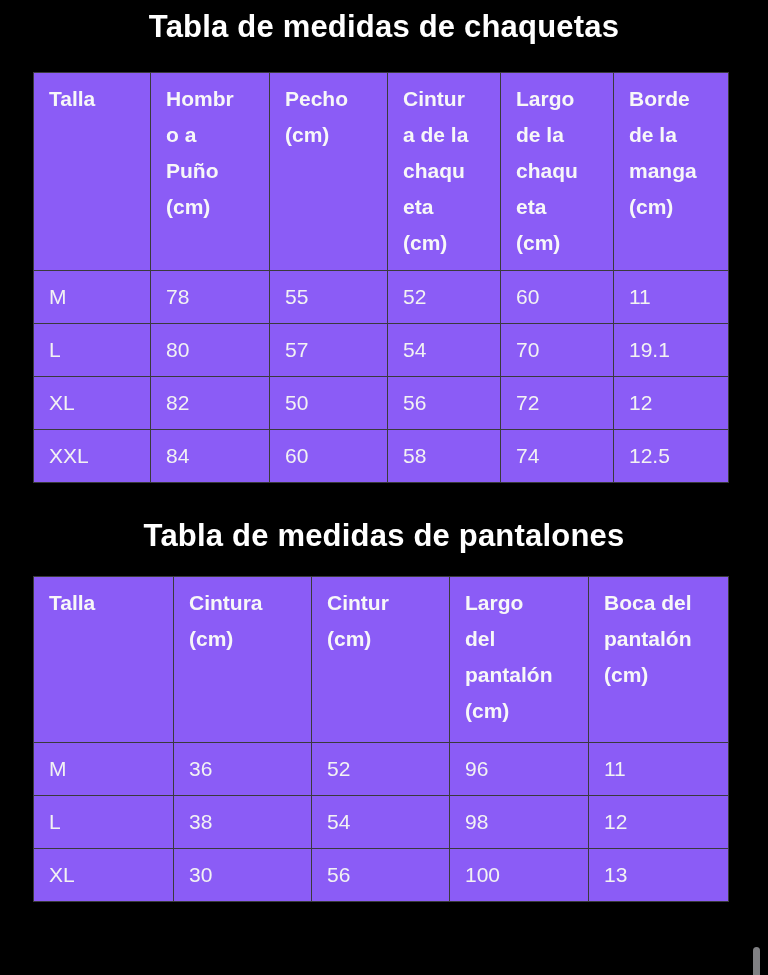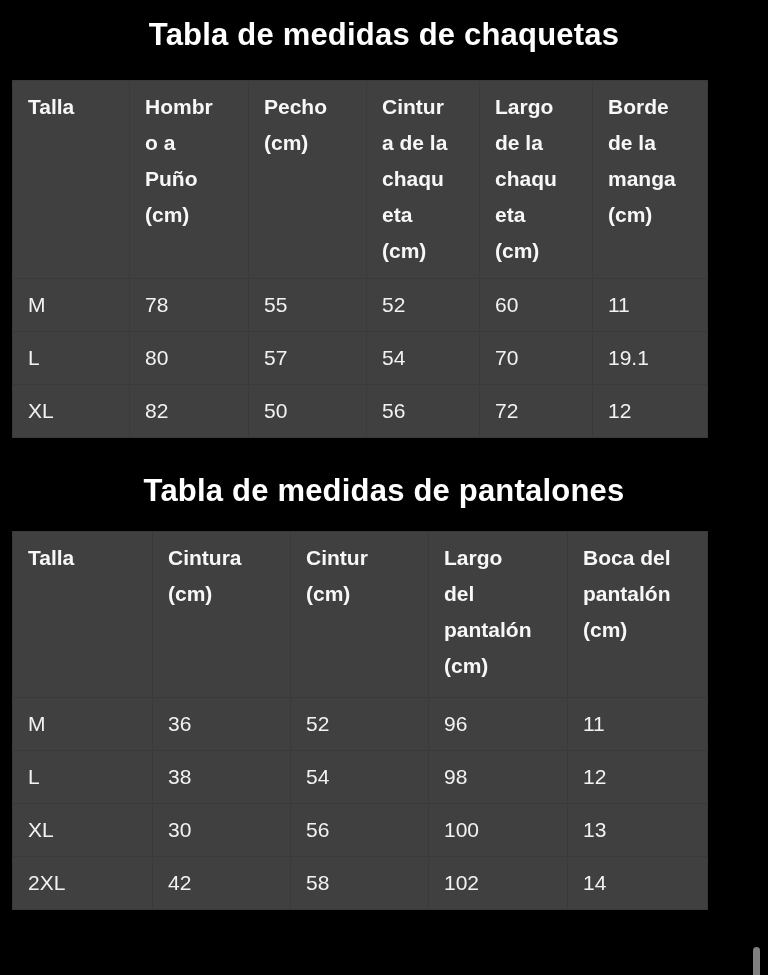--- a/index.html
+++ b/index.html
@@ -9,37 +9,37 @@
   body {
     width: 768px;
     height: 975px;
     background: #000000;
     color: #f5f5f7;
     font-family: "Liberation Sans", sans-serif;
     position: relative;
     overflow: hidden;
   }
   .table-title {
-    margin: 8px;
+    margin: 0;
     padding-top: 8px;
     font-size: 31px;
     line-height: 38px;
     font-weight: 700;
     text-align: center;
     color: #ffffff;
     letter-spacing: 0.2px;
   }
   .title-pants {
     margin-top: 26px;
   }
   table {
     border-collapse: collapse;
     table-layout: fixed;
-    margin-left: 12px;
-    background: #404040;
+    margin-left: 33px;
+    background: #8b5cf6;
   }
   .jackets-table { margin-top: 26px; }
   .pants-table   { margin-top: 21px; }
   th, td {
     border: 1.5px solid #3a3a3c;
     box-sizing: border-box;
   }
   th {
     vertical-align: top;
     text-align: left;
@@ -127,20 +127,28 @@
       <td>19.1</td>
     </tr>
     <tr>
       <td>XL</td>
       <td>82</td>
       <td>50</td>
       <td>56</td>
       <td>72</td>
       <td>12</td>
     </tr>
+    <tr>
+      <td>XXL</td>
+      <td>84</td>
+      <td>60</td>
+      <td>58</td>
+      <td>74</td>
+      <td>12.5</td>
+    </tr>
   </tbody>
 </table>
 
 <h1 class="table-title title-pants">Tabla de medidas de pantalones</h1>
 
 <table class="pants-table">
   <colgroup>
     <col style="width:140px">
       <col style="width:138px">
       <col style="width:138px">
@@ -178,23 +186,16 @@
       <td>98</td>
       <td>12</td>
     </tr>
     <tr>
       <td>XL</td>
       <td>30</td>
       <td>56</td>
       <td>100</td>
       <td>13</td>
     </tr>
-    <tr>
-      <td>2XL</td>
-      <td>42</td>
-      <td>58</td>
-      <td>102</td>
-      <td>14</td>
-    </tr>
   </tbody>
 </table>
 
 <div class="scroll-thumb"></div>
 
 </body></html>

